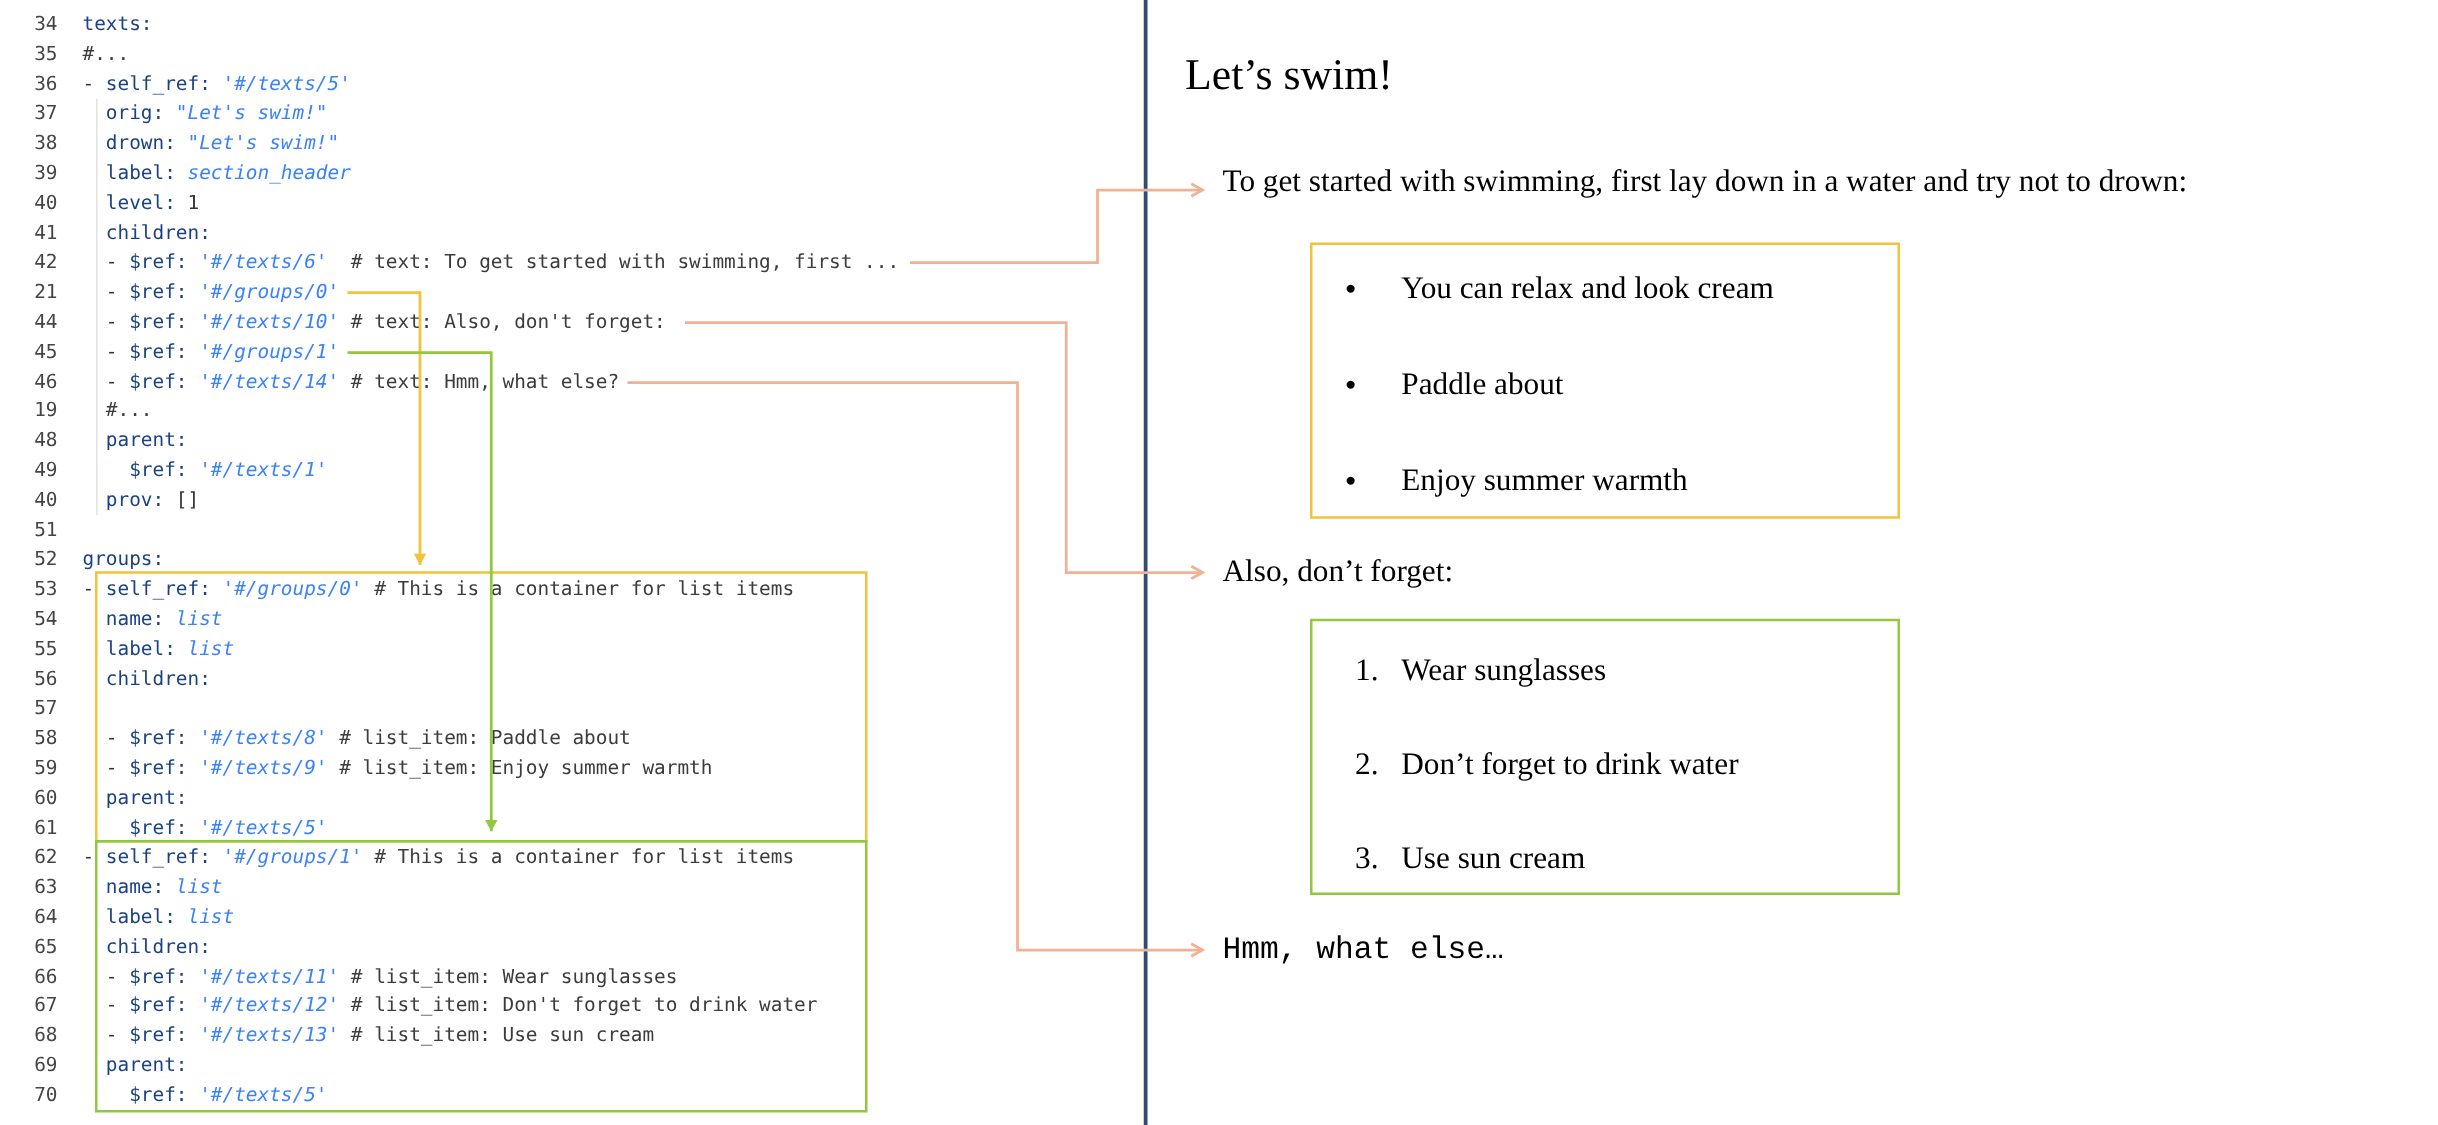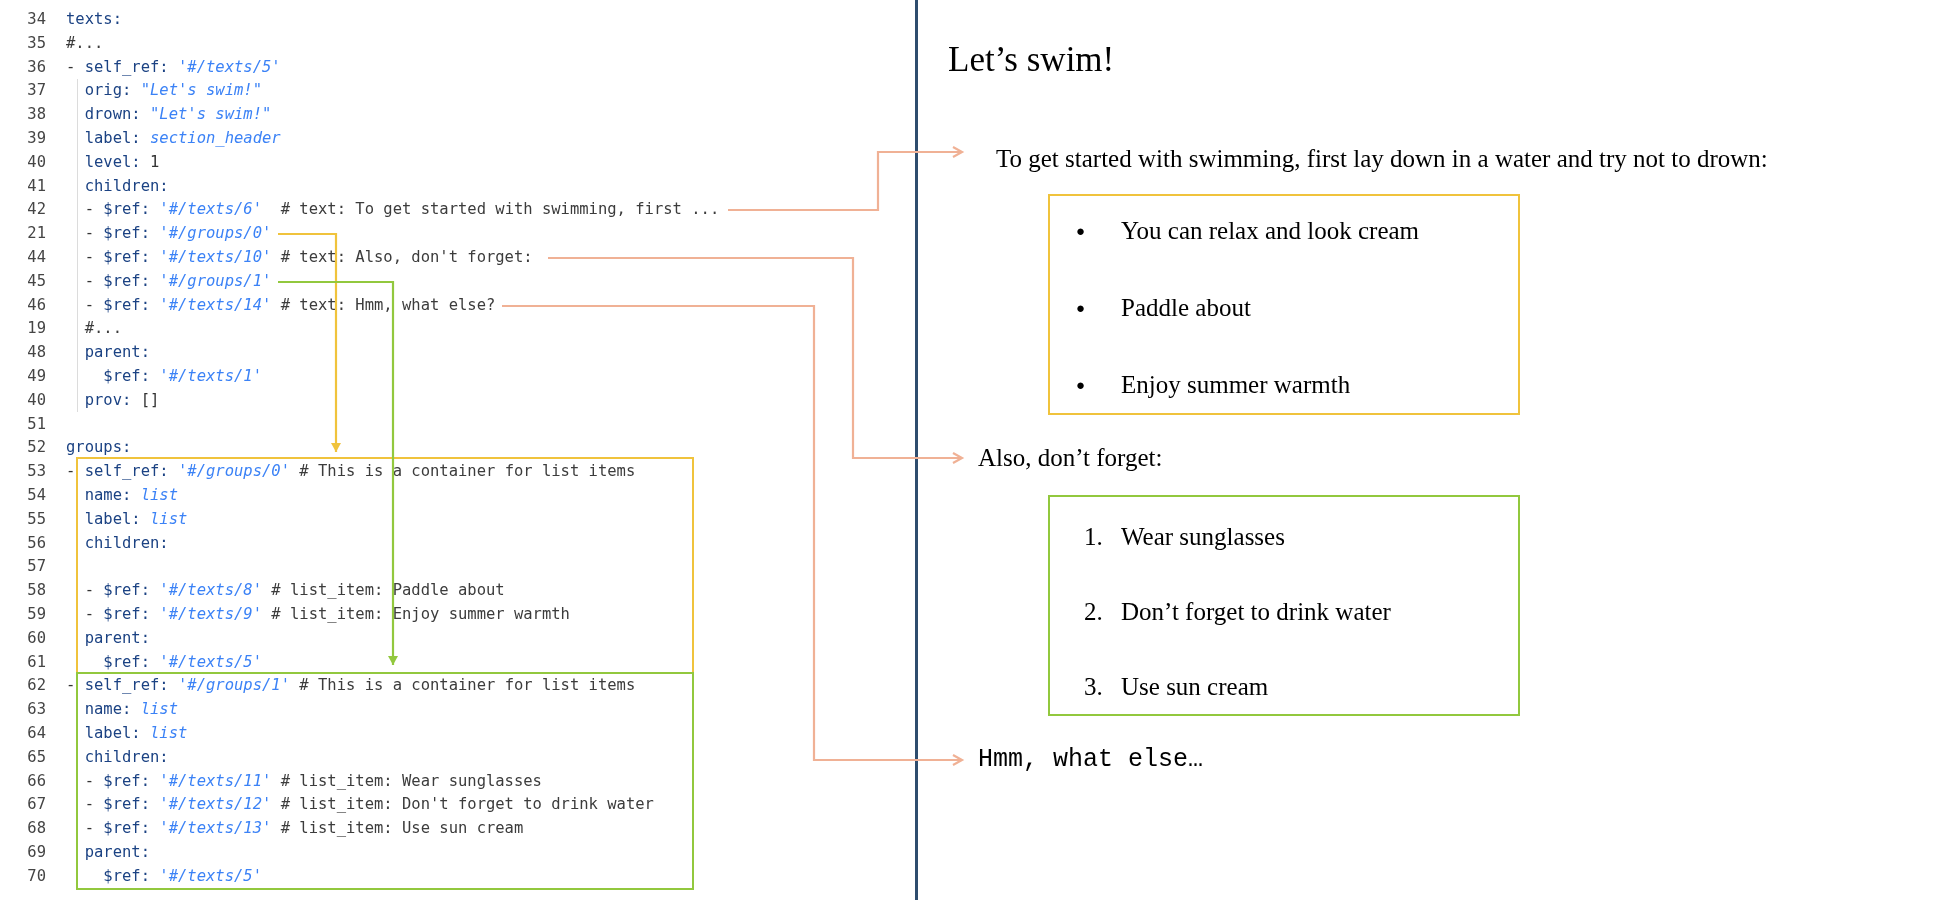--- a/index.html
+++ b/index.html
@@ -34,21 +34,21 @@
   #box-groups0 { left:76px; top:457px; width:618px; height:217px; border-color:#f0c33c; }
   #box-groups1 { left:76px; top:672px; width:618px; height:218px; border-color:#92c83e; }
 
   
   .divider { position:absolute; left:915px; top:0; width:3px; height:900px; background:#2e4d6e; }
 
   
   .serif { font-family:"Liberation Serif","DejaVu Serif",serif; color:#000; }
   .doc-title { position:absolute; left:948px; top:40px; font-size:35px; line-height:1.15; white-space:nowrap; }
   .doc-p { position:absolute; font-size:25px; line-height:30px; white-space:nowrap; }
-  #p-intro  { left:978px; top:144px;margin-left:18px; }
+  #p-intro  { left:978px; top:131px; }
   #p-second { left:978px; top:443px; }
   #p-third  { left:978px; top:745px;font-family:Liberation Mono, monospace; }
 
   .list-box { position:absolute; left:1048px; width:472px; height:221px; border:2.5px solid; box-sizing:border-box; background:#fff; }
   #ul-box { top:194px; border-color:#f0c33c; }
   #ol-box { top:495px; border-color:#92c83e; }
   .list-box ul { list-style:none; margin:0; padding:0; }
   #ul-box ul { padding-top:20px; }
   #ol-box ul { padding-top:25px; }
   .list-box li { display:flex; align-items:center; height:30px; line-height:30px; font-size:25px; }

